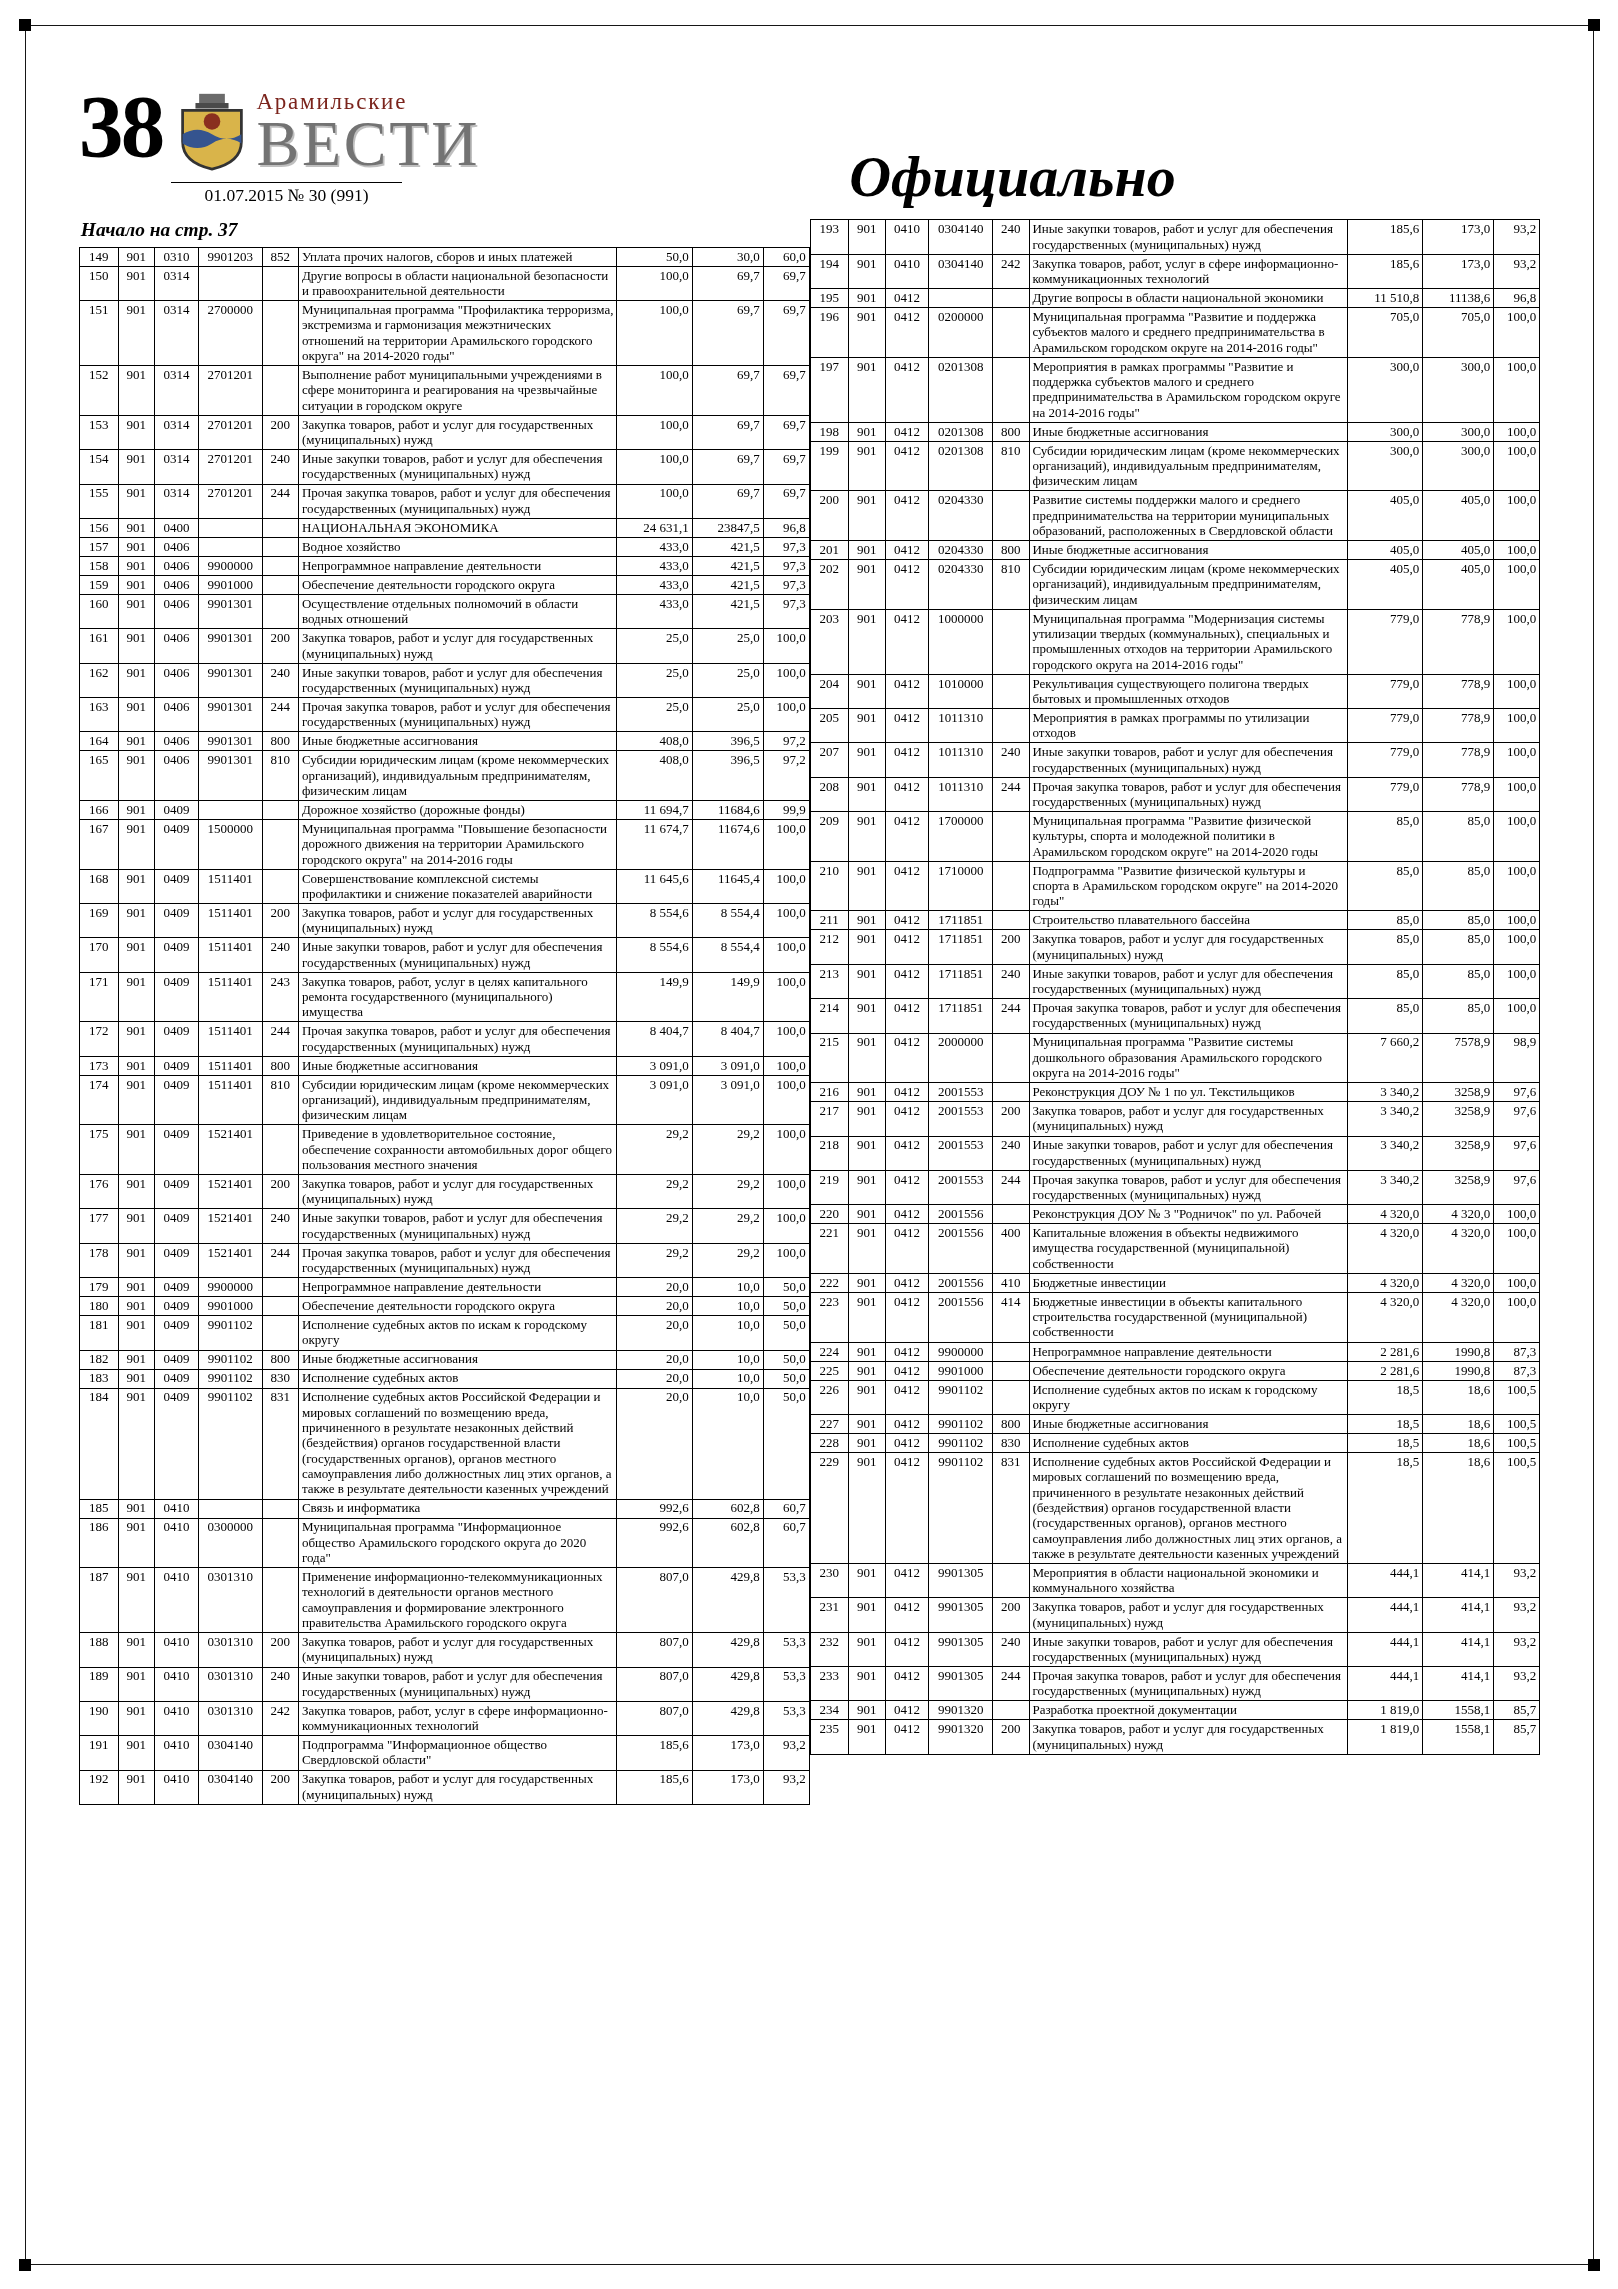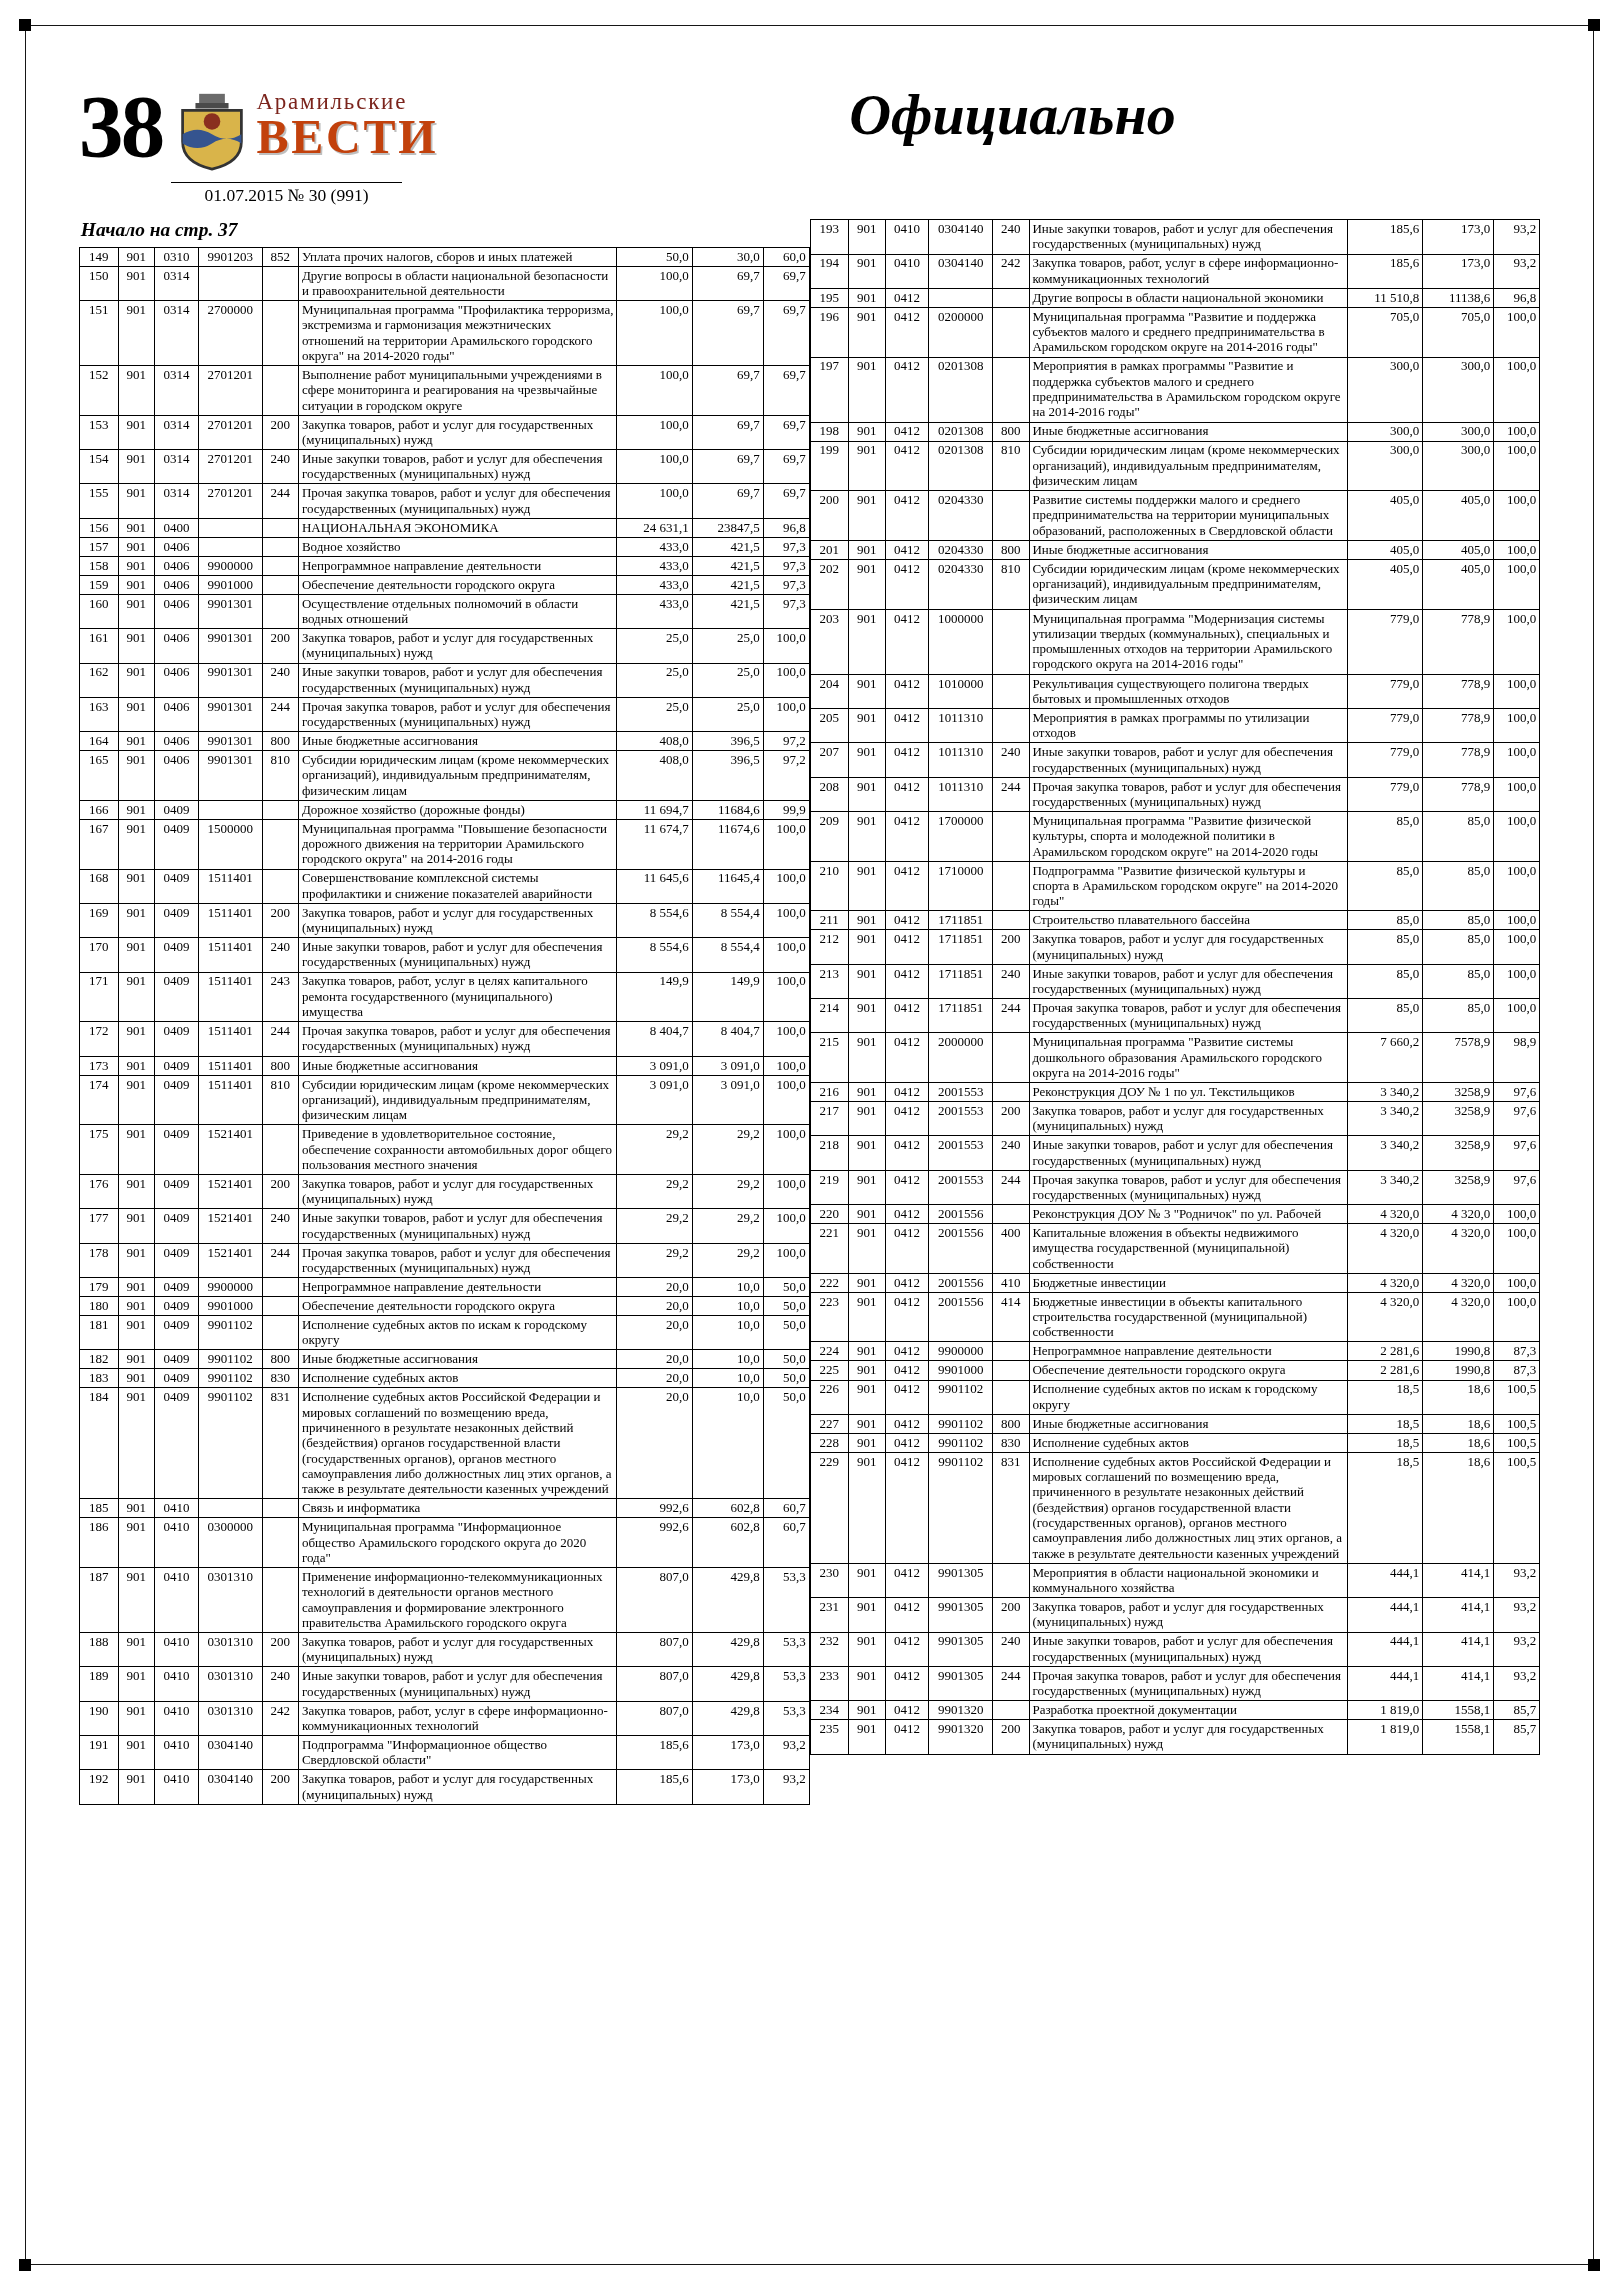--- a/index.html
+++ b/index.html
@@ -14,29 +14,29 @@
     border: 1.8px solid #161616; pointer-events: none;
   }
   .corner { position: absolute; width: 12px; height: 12px; background: #000; }
   .corner.tl { top: 19.4px; left: 19.4px; }
   .corner.tr { top: 19.4px; right: 19.4px; }
   .corner.bl { bottom: 19.4px; left: 19.4px; }
   .corner.br { bottom: 19.4px; right: 19.4px; }
 
   .content { position: relative; padding: 90px 79px 37px 79px; }
 
-  .header { display: flex; align-items: flex-start; }
+  .header { display: flex; align-items: flex-end; }
   .header-left { flex: 0 0 406px; }
   .hl-top { display: flex; align-items: flex-start; }
   .page-number { font-size: 89px; font-weight: bold; line-height: 0.82; letter-spacing: -2.8px; }
   .crest { margin: 1.8px 9.2px 0 14.8px; flex: 0 0 auto; }
   .brand { margin-top: 0; }
   .brand-top { font-size: 23px; font-weight: normal; color: #7b241c; letter-spacing: 1.8px; line-height: 1.05; }
   .brand-bottom {
-    font-size: 48px; font-weight: bold; color: #c2410c;
+    font-size: 64px; font-weight: normal; color: #737373;
     letter-spacing: 2.8px; line-height: 0.95;
     text-shadow: 1.8px 1.8px 0 rgba(0,0,0,0.25);
   }
   .issue {
     margin: 7.4px 0 0 92px; width: 231px;
     border-top: 1.8px solid #000; padding-top: 2px;
     font-size: 17.5px; text-align: center; white-space: nowrap;
   }
   .section-title {
     flex: 1; text-align: center;

